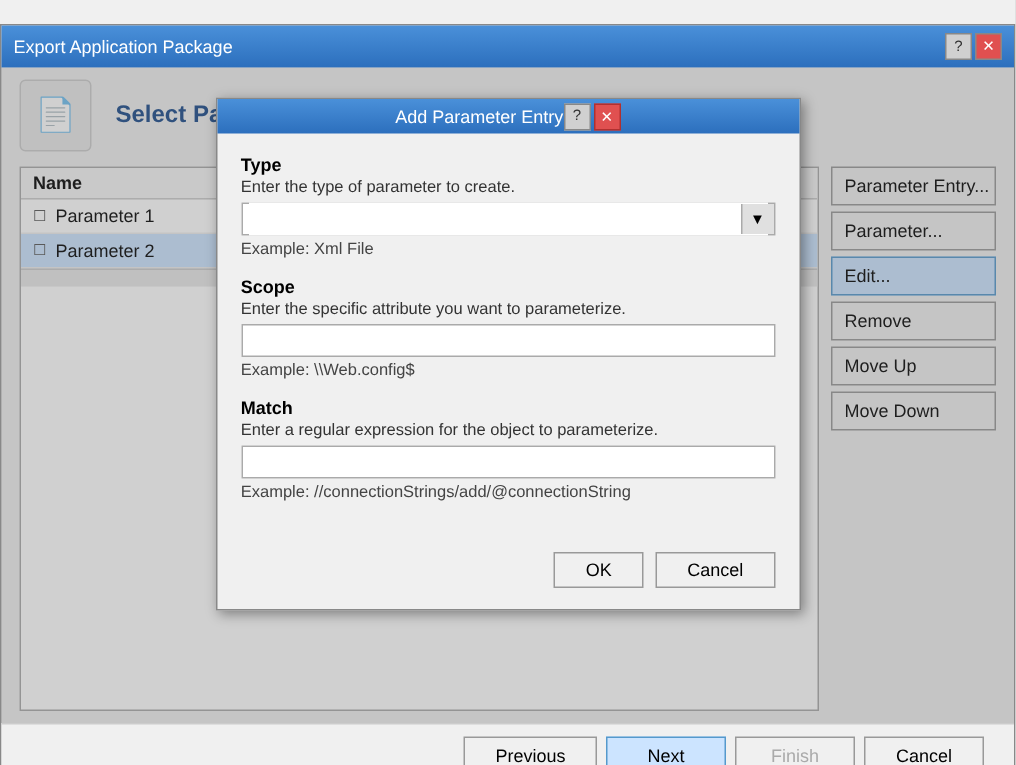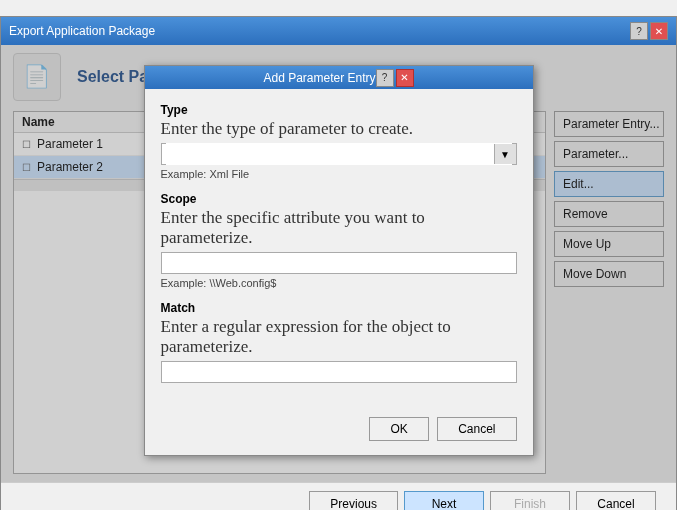--- a/index.html
+++ b/index.html
@@ -263,24 +263,23 @@
       margin-bottom: 12px;
     }
 
     .field-label {
       font-weight: bold;
       font-size: 12px;
       margin-bottom: 2px;
     }
 
     .field-desc {
-      font-size: 17px;
+      font-size: 11px;
       color: #333;
       margin-bottom: 4px;
-      font-family: Liberation Serif, serif;
     }
 
     .field-input {
       width: 100%;
       height: 22px;
       border: 1px solid #aaa;
       background: white;
       padding: 2px 4px;
       font-size: 12px;
     }
@@ -421,20 +420,21 @@
             <div class="field-label">Scope</div>
             <div class="field-desc">Enter the specific attribute you want to parameterize.</div>
             <input type="text" class="field-input" style="">
             <div class="field-example">Example: \\Web.config$</div>
           </div>
 
           <div class="field-section">
             <div class="field-label">Match</div>
             <div class="field-desc">Enter a regular expression for the object to parameterize.</div>
             <input type="text" class="field-input" style="">
+            <div class="field-example">Example: //connectionStrings/add/@connectionString</div>
           </div>
         </div>
 
         <div class="dialog-footer">
           <button class="dialog-action-btn">OK</button>
           <button class="dialog-action-btn">Cancel</button>
         </div>
       </div>
     </div>
   </div>

